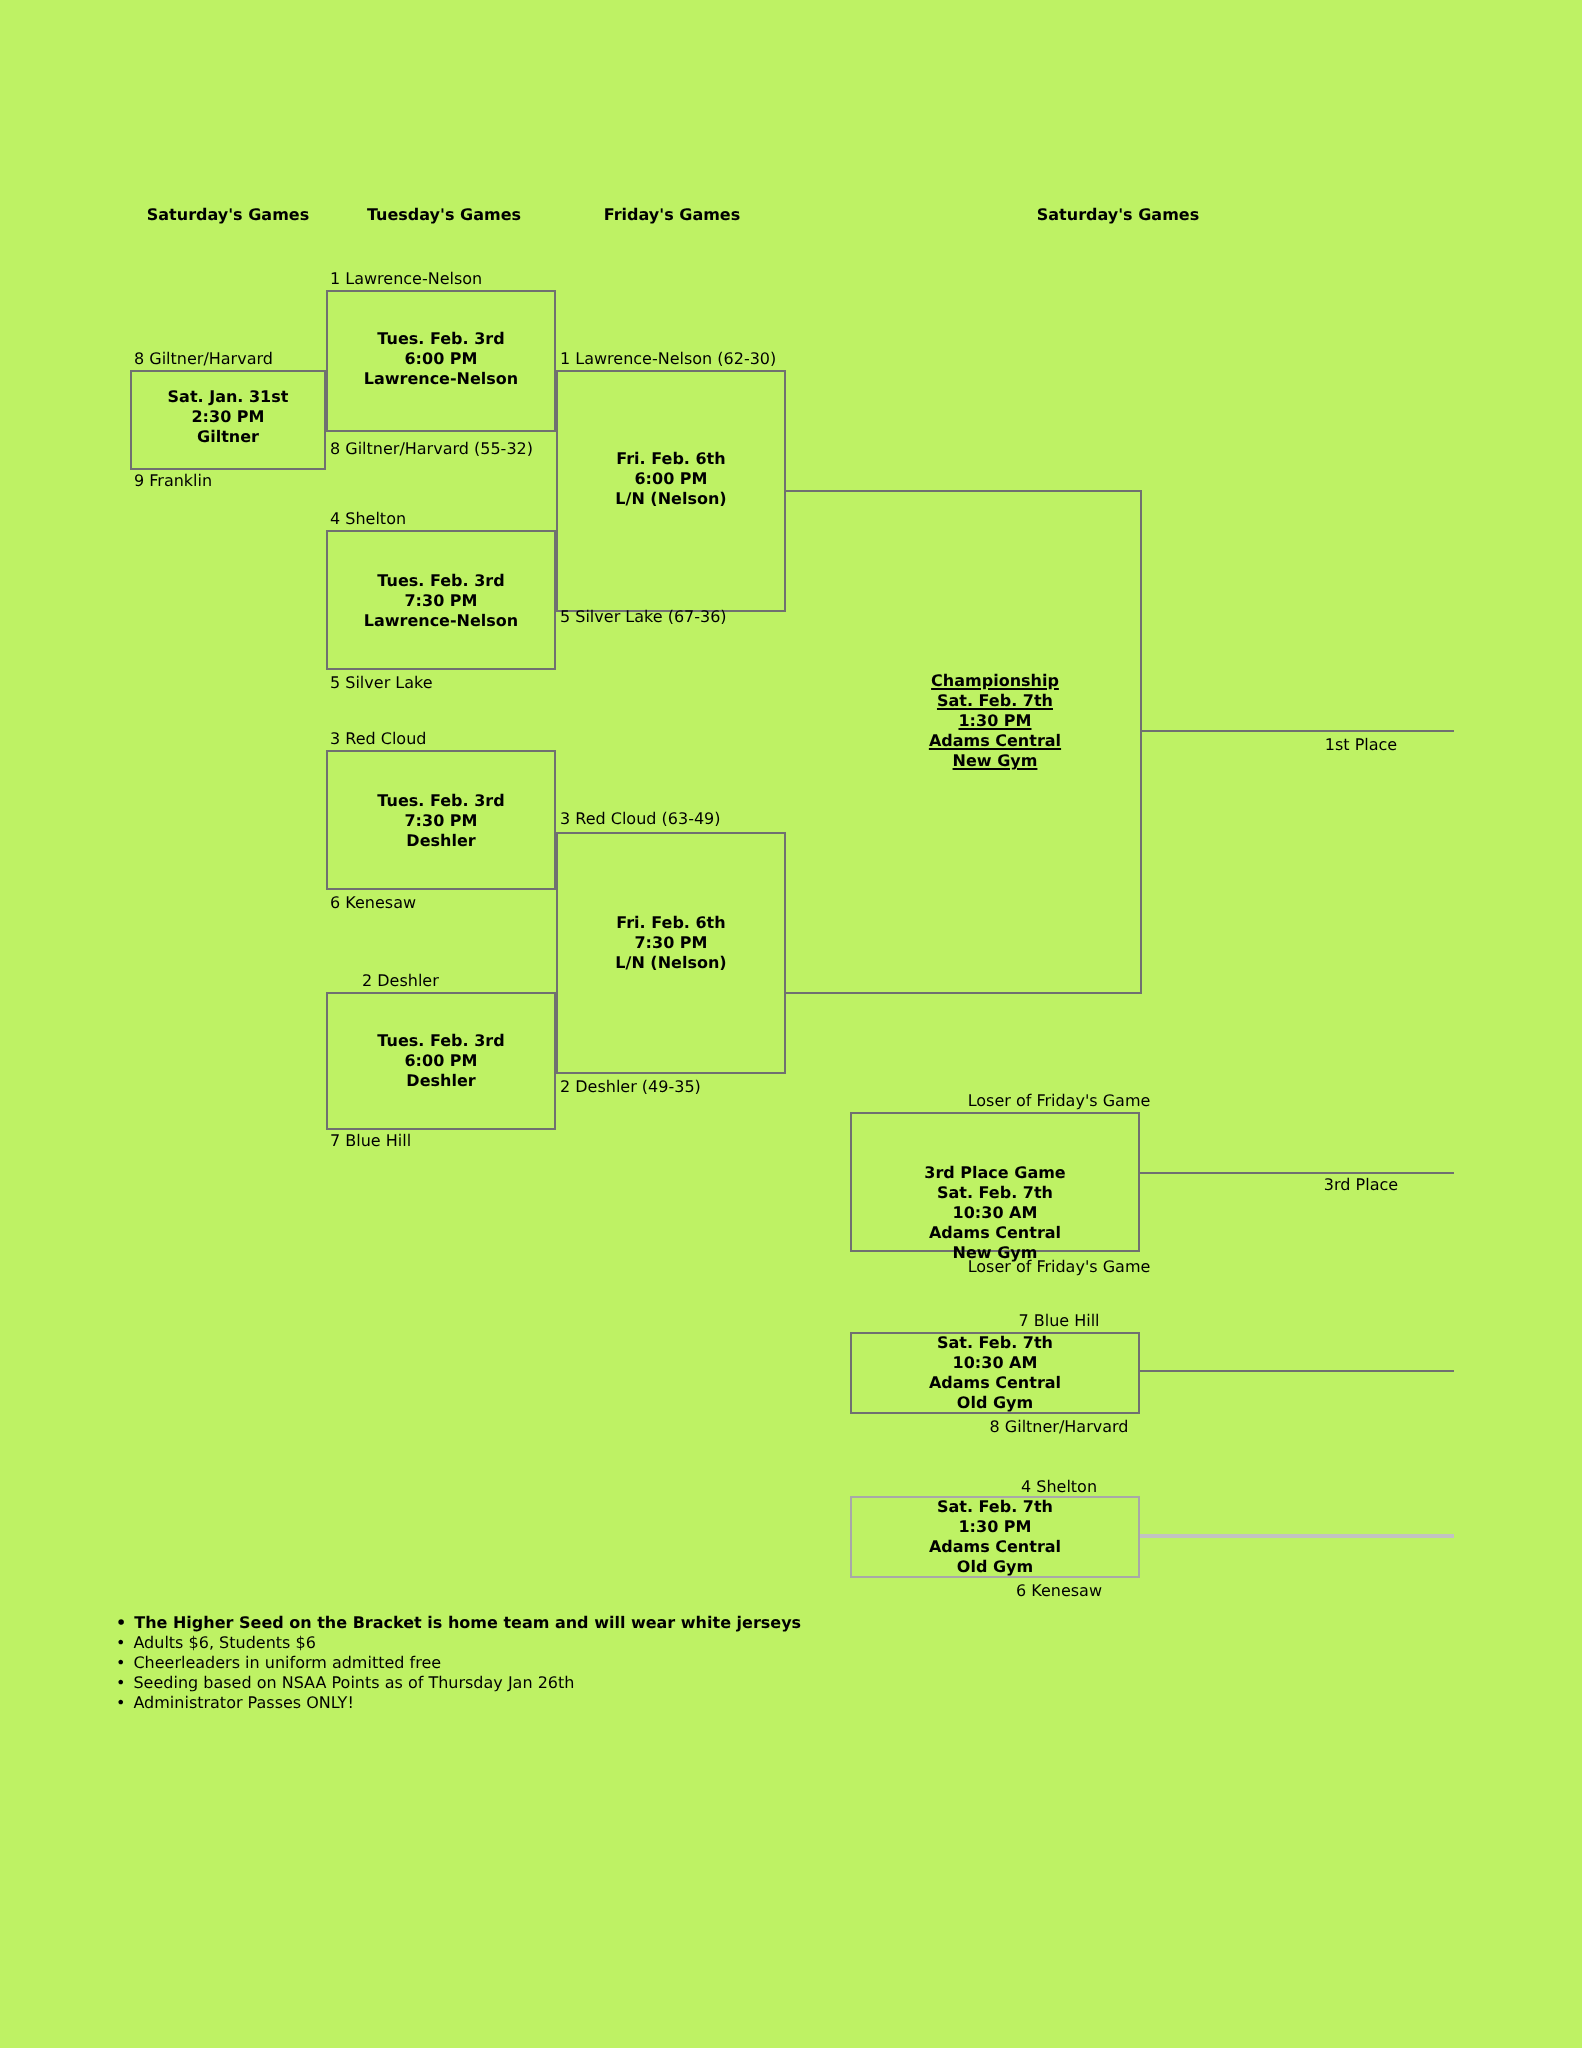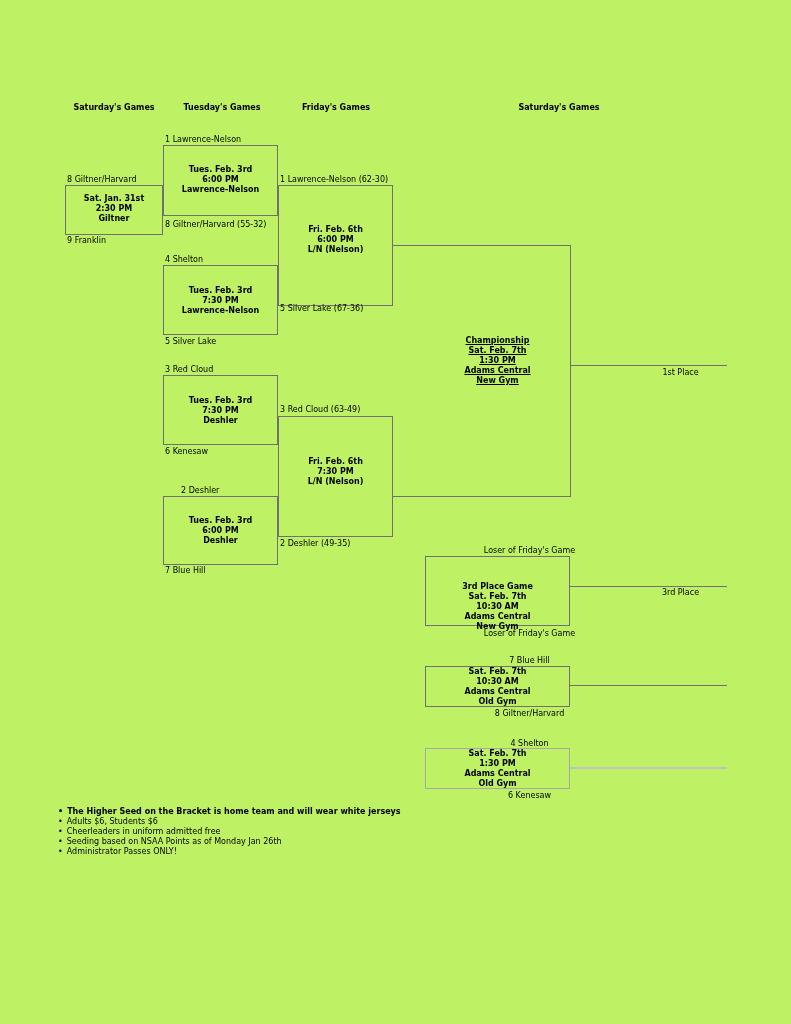--- a/index.html
+++ b/index.html
@@ -148,21 +148,21 @@
     <div class="note-row">
       <span>•</span>
       <span>Adults $6, Students $6</span>
     </div>
     <div class="note-row">
       <span>•</span>
       <span>Cheerleaders in uniform admitted free</span>
     </div>
     <div class="note-row">
       <span>•</span>
-      <span>Seeding based on NSAA Points as of Monday Jan 26th</span>
+      <span>Seeding based on NSAA Points as of Thursday Jan 26th</span>
     </div>
     <div class="note-row">
       <span>•</span>
       <span>Administrator Passes ONLY!</span>
     </div>
   </div>
 
 </div>
 
 </body></html>

